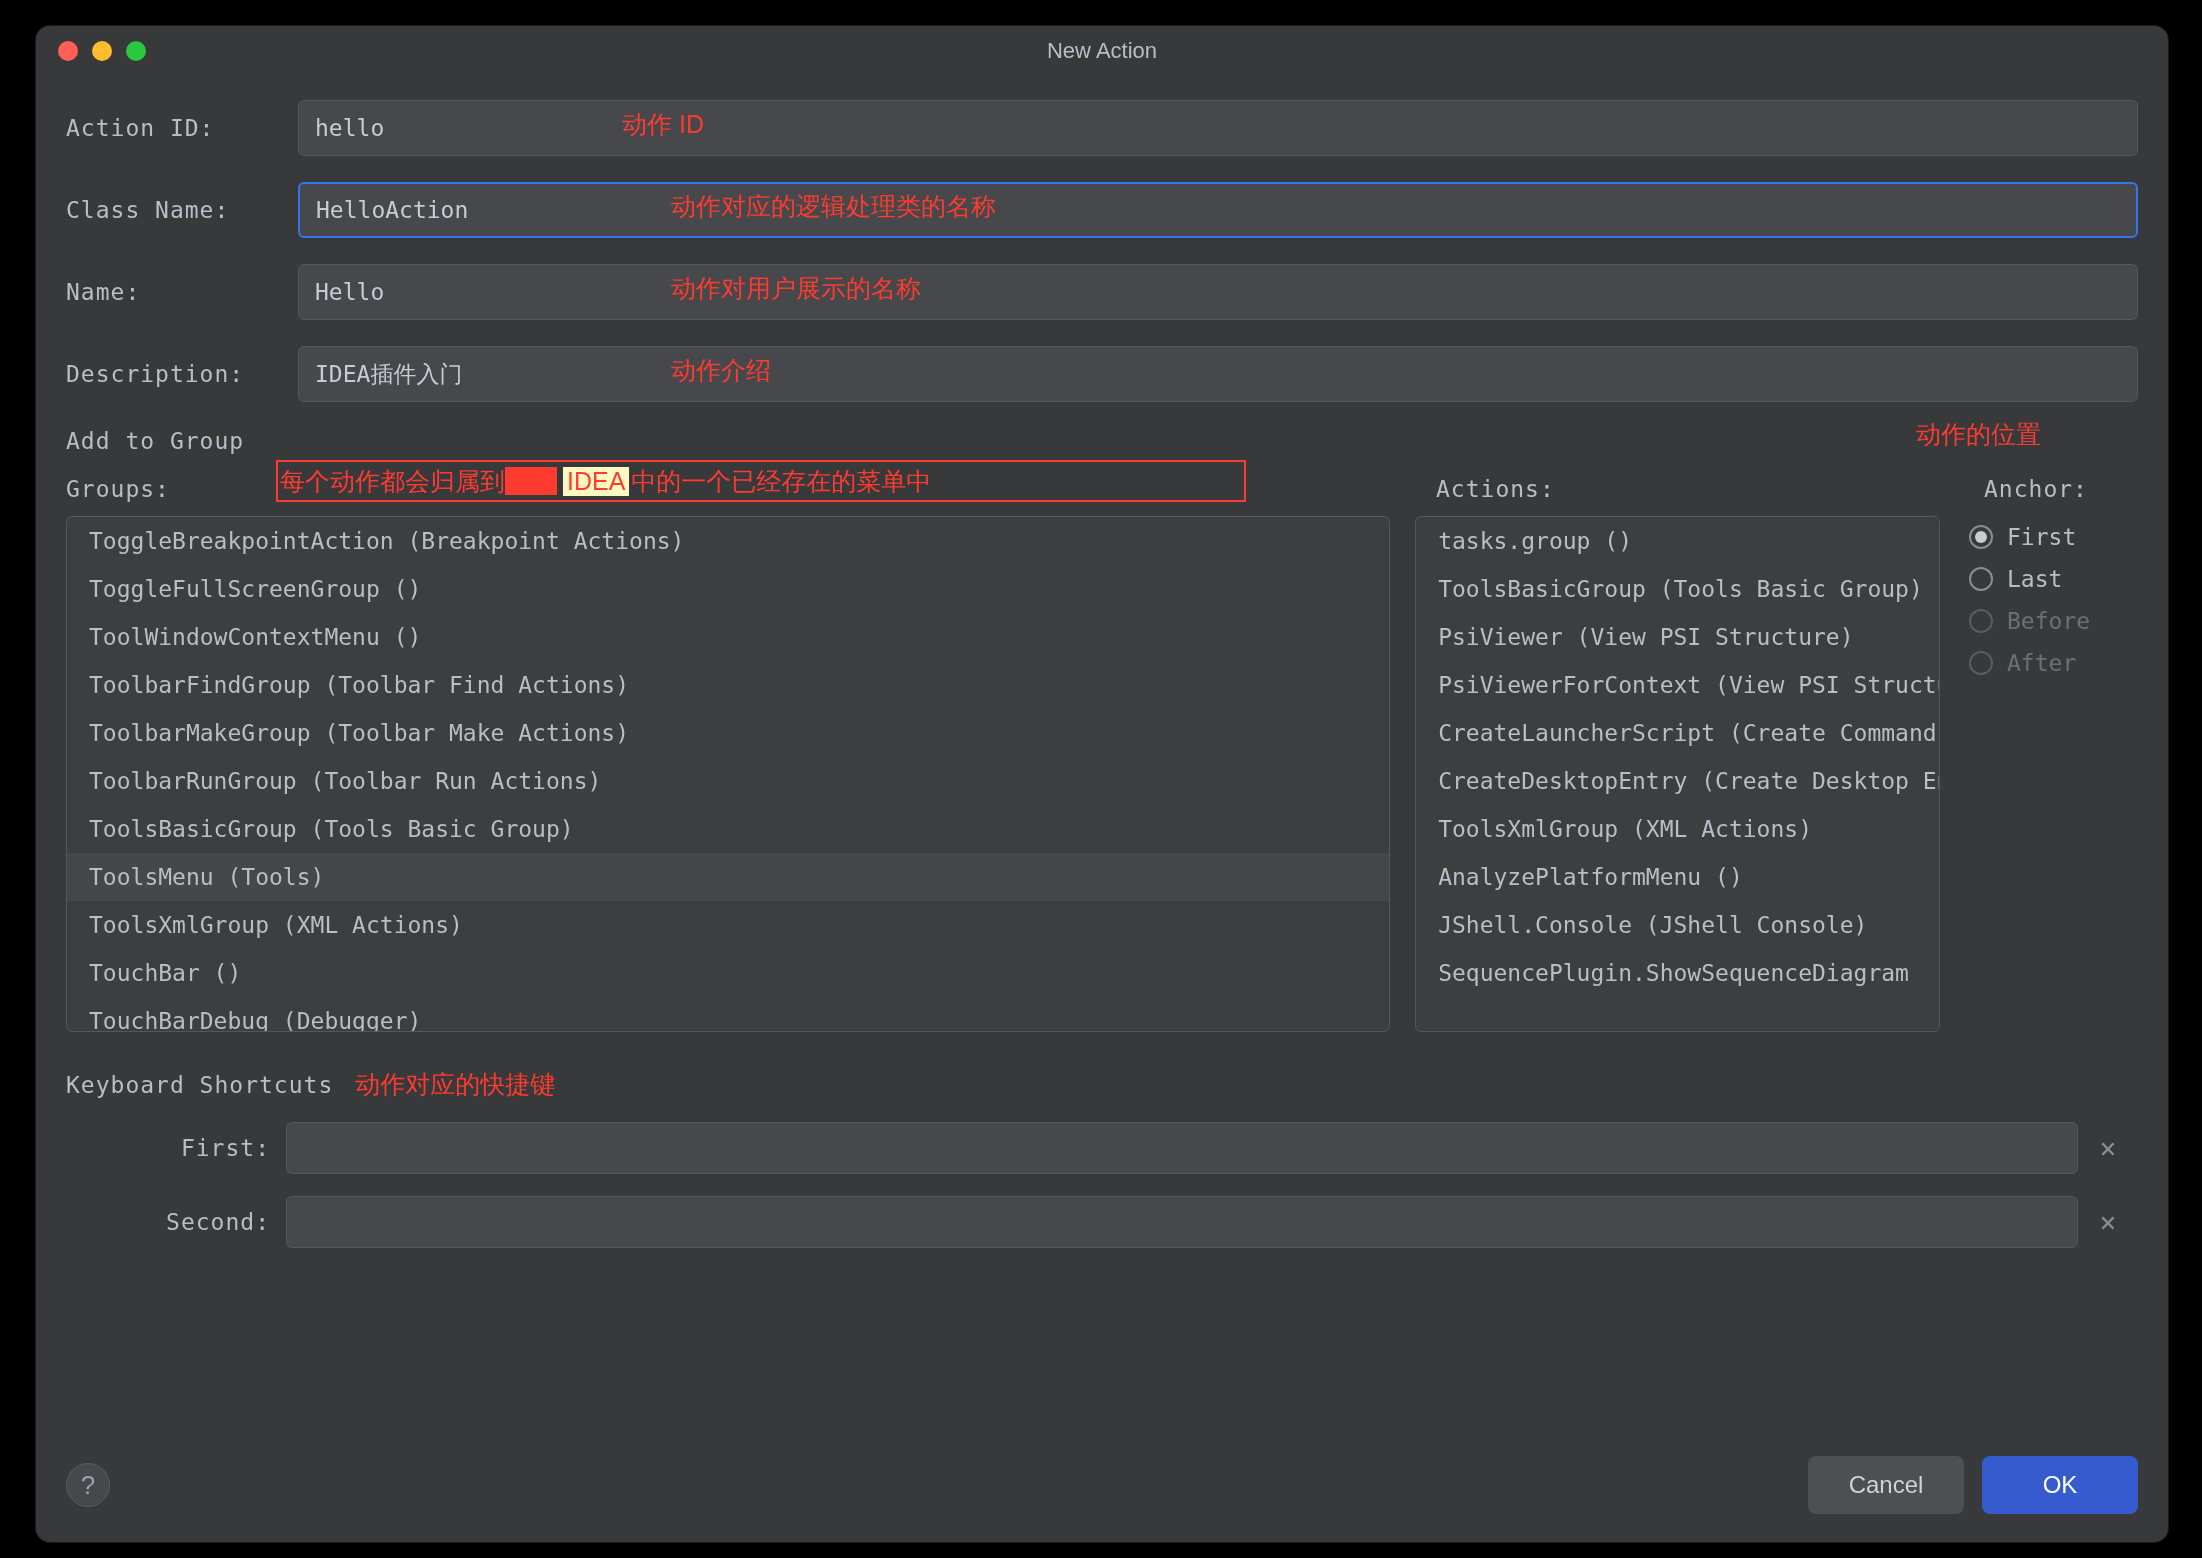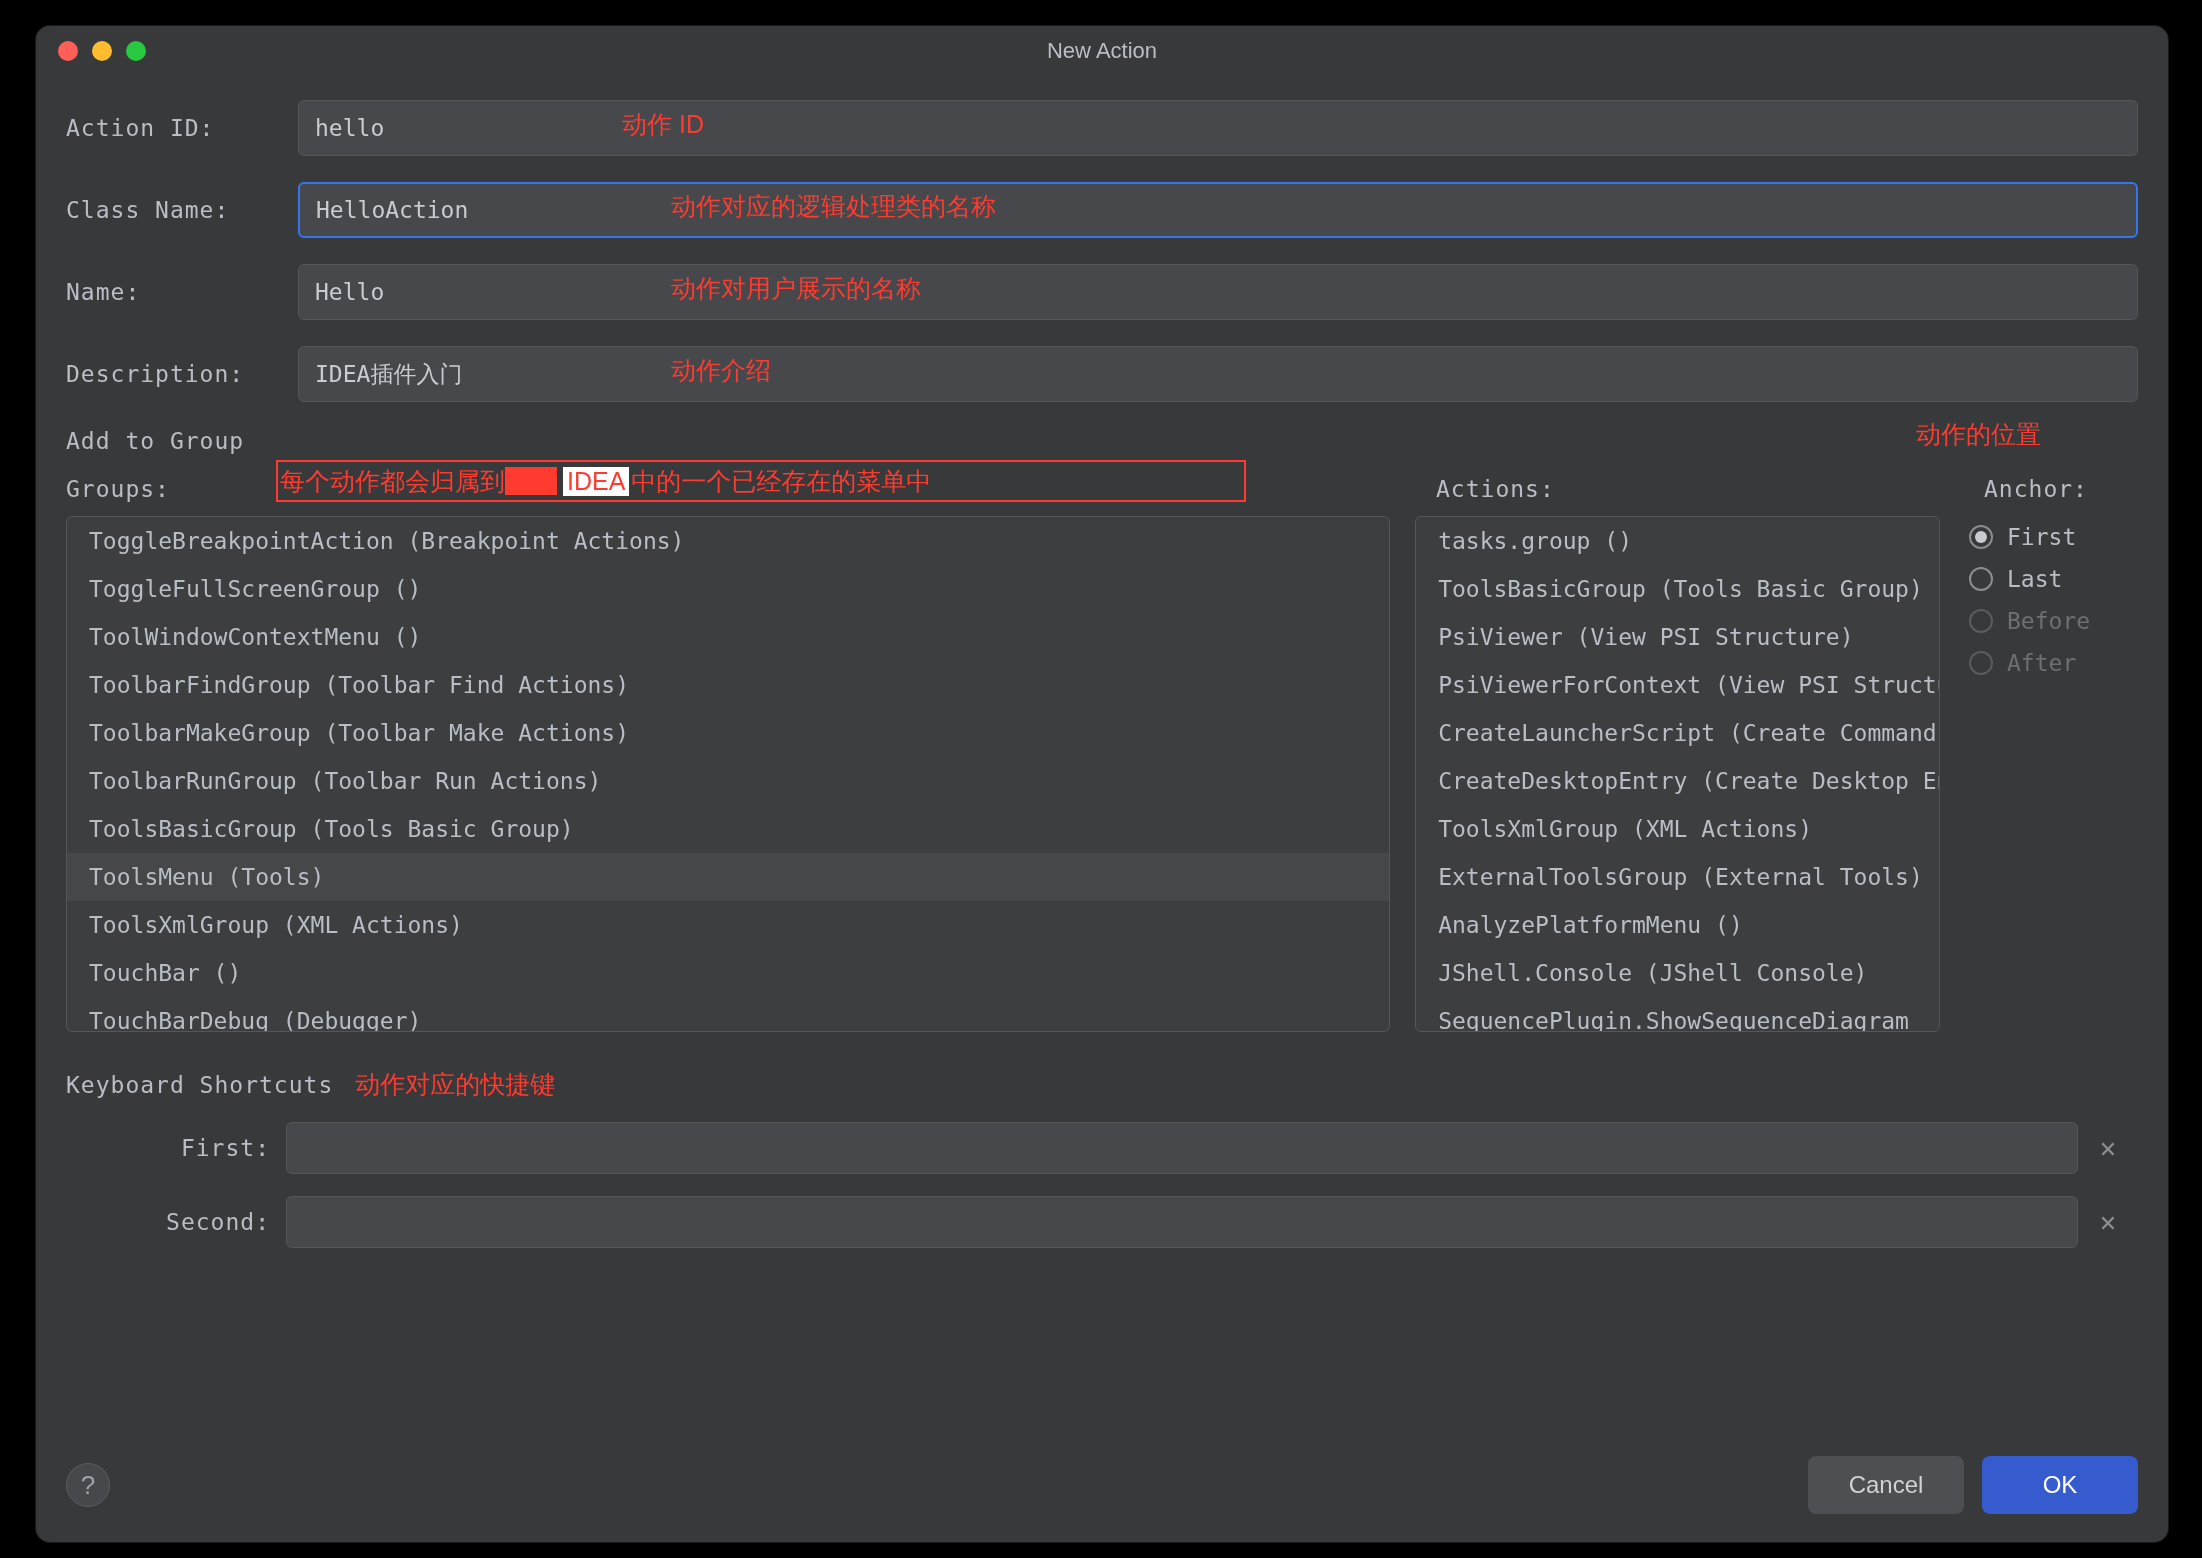--- a/index.html
+++ b/index.html
@@ -38,21 +38,21 @@
 .ks-label { width: 220px; text-align: right; padding-right: 16px; letter-spacing: 1px; }
 .ks-input { flex: 1; background: #46484b; border: 1px solid #555658; border-radius: 6px; height: 52px; }
 .ks-clear { width: 60px; display: flex; align-items: center; justify-content: center; color: #8a8d91; font-size: 28px; cursor: pointer; }
 .footer { position: absolute; left: 30px; right: 30px; bottom: 28px; display: flex; align-items: center; }
 .help { width: 44px; height: 44px; border-radius: 50%; background: #46484b; border: 1px solid #5a5c5f; color: #9fa3a8; font-family: sans-serif; font-size: 26px; display: flex; align-items: center; justify-content: center; }
 .btns { margin-left: auto; display: flex; gap: 18px; }
 .btn { min-width: 156px; height: 58px; border-radius: 8px; display: flex; align-items: center; justify-content: center; font-family: -apple-system, sans-serif; font-size: 24px; }
 .btn.cancel { background: #4d4f52; color: #cfd2d6; }
 .btn.ok { background: #365bcf; color: #fff; }
 .redbox { position: absolute; border: 2px solid #ff3b30; color: #ff3b30; font-family: "PingFang SC", sans-serif; font-size: 25px; display: flex; align-items: center; padding: 0 2px; pointer-events: none; }
-.redbox .whiteseg { background: #ffffff; color: #ff3b30; padding: 0 4px; margin: 0 2px; font-weight: 500; }
+.redbox .whiteseg { background: #fef9c3; color: #ff3b30; padding: 0 4px; margin: 0 2px; font-weight: 500; }
 .redbox .blackseg { background: #ff3b30; color: #ff3b30; width: 52px; height: 28px; display: inline-block; margin-right: 4px; }
 </style>
 </head>
 <body>
 
 <div class="window">
   <div class="titlebar">
     <div class="traffic">
       <div class="dot close"></div>
       <div class="dot min"></div>
@@ -116,21 +116,20 @@
       </div>
       <div class="listbox lb-actions">
         <div class="list-inner" id="actions-list">
             <div class="item">tasks.group ()</div>
             <div class="item">ToolsBasicGroup (Tools Basic Group)</div>
             <div class="item">PsiViewer (View PSI Structure)</div>
             <div class="item">PsiViewerForContext (View PSI Structure for Context)</div>
             <div class="item">CreateLauncherScript (Create Command-line Launcher)</div>
             <div class="item">CreateDesktopEntry (Create Desktop Entry)</div>
             <div class="item">ToolsXmlGroup (XML Actions)</div>
-            <div class="item">ExternalToolsGroup (External Tools)</div>
             <div class="item">AnalyzePlatformMenu ()</div>
             <div class="item">JShell.Console (JShell Console)</div>
             <div class="item">SequencePlugin.ShowSequenceDiagram</div>
           </div>
       </div>
       <div class="anchor-col" id="anchor-col">
           <div class="radio">
             <span class="radio-c sel"></span>
             <span>First</span>
           </div>

